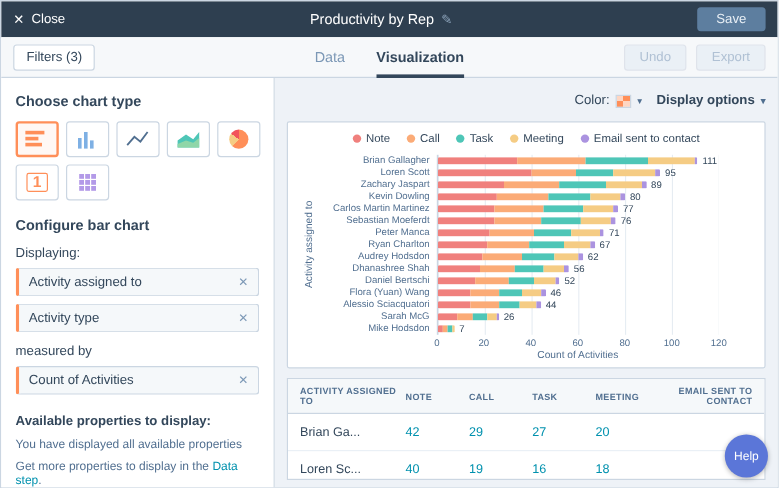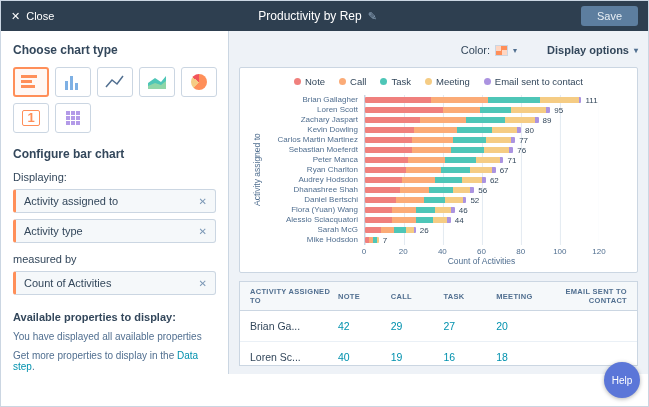--- a/index.html
+++ b/index.html
@@ -36,21 +36,21 @@
   .grid-icon i { width: 4px; height: 4px; background: #b39ae8; }
   .lbl { font-size: 11px; color: #33475b; margin: 10px 0 6px; }
   .pill { display: flex; align-items: center; justify-content: space-between; background: #f5f8fa; border: 1px solid #cbd6e2; border-left: 3px solid #ff8f59; border-radius: 3px; height: 24px; padding: 0 8px; font-size: 11px; color: #33475b; margin-bottom: 6px; cursor: grab; }
   .pill .x { color: #7c98b6; font-size: 10px; cursor: pointer; }
   .avail-h { font-size: 11px; font-weight: bold; color: #33475b; margin-top: 16px; }
   .note { font-size: 10px; color: #516f90; margin-top: 8px; }
   .link { color: #0091ae; cursor: pointer; }
 
   
   .content { flex: 1; background: #eef2f7; padding: 8px 10px; display: flex; flex-direction: column; overflow: hidden; }
-  .controls { display: flex; justify-content: flex-end; align-items: center; gap: 30px; height: 22px; font-size: 11px; color: #33475b; }
+  .controls { display: flex; justify-content: flex-end; align-items: center; gap: 12px; height: 22px; font-size: 11px; color: #33475b; }
   .color-ctl, .display-opts { display: flex; align-items: center; gap: 5px; cursor: pointer; }
   .swatch { width: 13px; height: 11px; border: 1px solid #cbd6e2; background: conic-gradient(#ff8f59 0 25%, #ffd6c2 25% 50%, #ff8f59 50% 75%, #ffd6c2 75%); }
   .caret { font-size: 8px; color: #506f90; }
   .display-opts { font-weight: bold; }
 
   .chart-card { background: #fff; border: 1px solid #cbd6e2; border-radius: 2px; margin-top: 6px; padding: 8px 12px 6px; }
   .legend { display: flex; justify-content: center; gap: 14px; font-size: 9.5px; color: #33475b; margin-bottom: 8px; }
   .legend-item { display: flex; align-items: center; gap: 4px; cursor: pointer; }
   .dot { width: 7px; height: 7px; border-radius: 50%; }
 
@@ -88,20 +88,31 @@
       <span class="close-x">✕</span>
       <span>Close</span>
     </div>
     <div class="title-wrap">
       <span>Productivity by Rep</span>
       <span class="pencil">✎</span>
     </div>
     <button class="save-btn">Save</button>
   </div>
 
+  <div class="toolbar">
+    <button class="filters-btn">Filters (3)</button>
+    <div class="tabs">
+      <div class="tab">Data</div>
+      <div class="tab active">Visualization</div>
+    </div>
+    <div class="tool-right">
+      <button class="btn-disabled">Undo</button>
+      <button class="btn-disabled">Export</button>
+    </div>
+  </div>
 
   <div class="main">
 
     <div class="sidebar">
       <div class="h-small">Choose chart type</div>
 
       <div class="icon-grid">
         <button class="type-btn selected">
           <svg width="20" height="16">
               <rect y="1" width="16" height="3" fill="#ff8f59"></rect>

